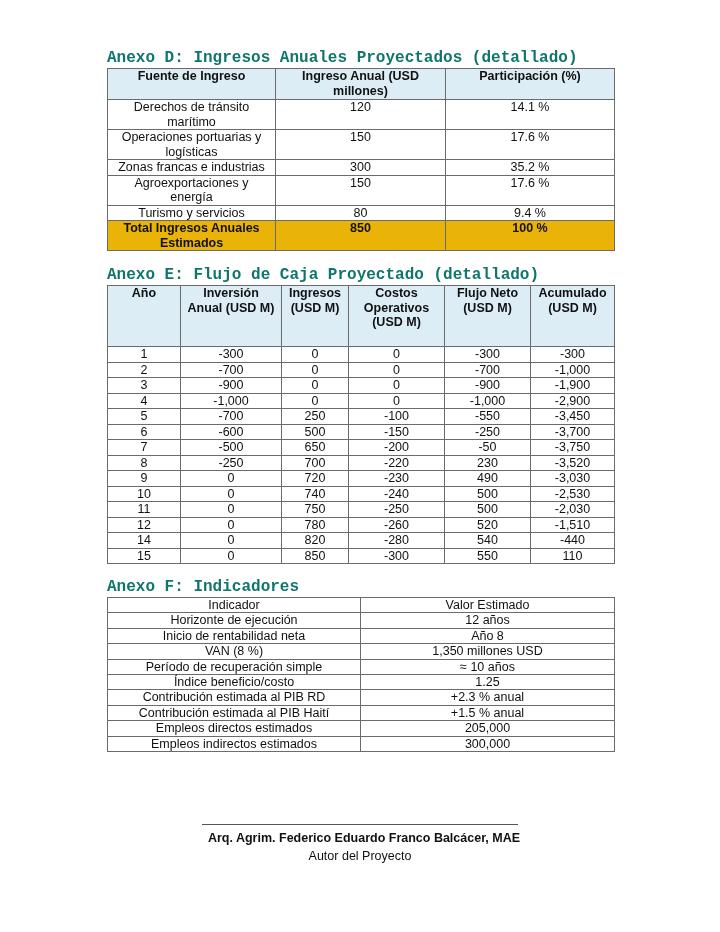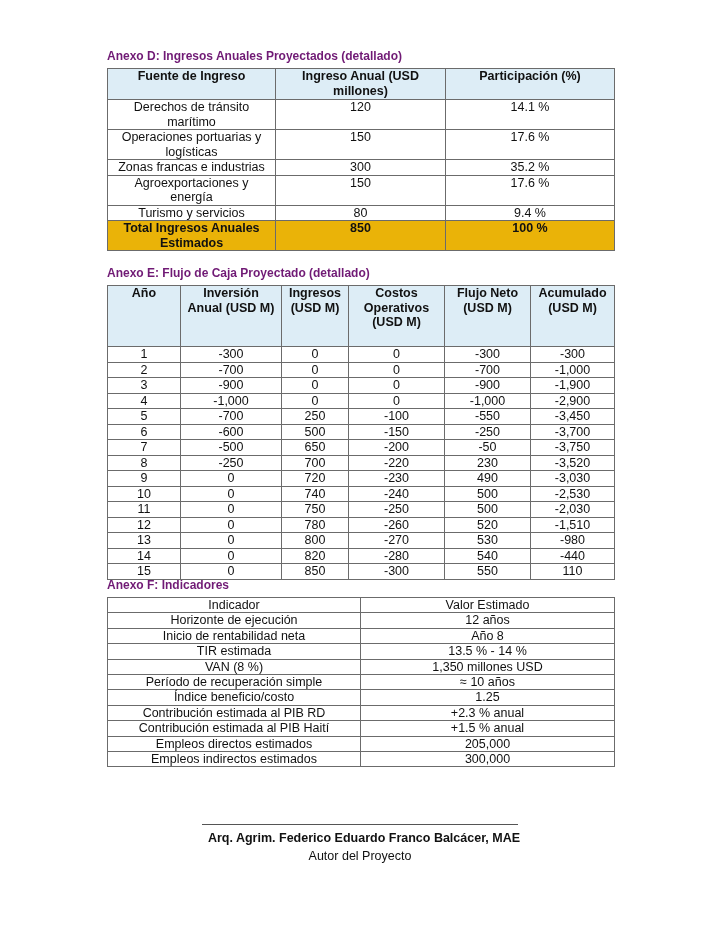--- a/index.html
+++ b/index.html
@@ -1,19 +1,19 @@
 <!DOCTYPE html>
 <html><head>
 <meta charset="utf-8">
 <style>
   html, body { margin: 0; padding: 0; background: #ffffff; }
   body { width: 720px; height: 932px; position: relative; overflow: hidden;
          font-family: "Liberation Sans", sans-serif; color: #111; }
-  .heading { position: absolute; left: 107px; font-family: Liberation Sans, sans-serif;
-             font-weight: bold; font-size: 12px; color: #701a75; letter-spacing: 0; }
+  .heading { position: absolute; left: 107px; font-family: Liberation Mono, monospace;
+             font-weight: bold; font-size: 16px; color: #0f766e; letter-spacing: 0; }
   table { position: absolute; left: 107px; border-collapse: collapse; font-size: 12.5px;
           table-layout: fixed; }
   td, th { border: 1px solid #6b6b6b; padding: 0 4px; line-height: 14.5px; vertical-align: top; }
   th { font-weight: bold; background: #ddedf6; }
   .c { text-align: center; }
   .l { text-align: center; }
   tr.total td { background: #eab308; font-weight: bold; }
   #tblD { top: 68px; width: 507px; }
   #tblE { top: 285px; width: 507px; }
   #tblF { top: 597px; width: 507px; }
@@ -184,28 +184,20 @@
       </tr>
       <tr>
         <td class="l">12</td>
         <td class="c">0</td>
         <td class="c">780</td>
         <td class="c">-260</td>
         <td class="c">520</td>
         <td class="c">-1,510</td>
       </tr>
       <tr>
-        <td class="l">13</td>
-        <td class="c">0</td>
-        <td class="c">800</td>
-        <td class="c">-270</td>
-        <td class="c">530</td>
-        <td class="c">-980</td>
-      </tr>
-      <tr>
         <td class="l">14</td>
         <td class="c">0</td>
         <td class="c">820</td>
         <td class="c">-280</td>
         <td class="c">540</td>
         <td class="c">-440</td>
       </tr>
       <tr>
         <td class="l">15</td>
         <td class="c">0</td>
@@ -230,24 +222,20 @@
     </tr>
   <tr>
         <td class="l">Horizonte de ejecución</td>
         <td class="l">12 años</td>
       </tr>
       <tr>
         <td class="l">Inicio de rentabilidad neta</td>
         <td class="l">Año 8</td>
       </tr>
       <tr>
-        <td class="l">TIR estimada</td>
-        <td class="l">13.5 % - 14 %</td>
-      </tr>
-      <tr>
         <td class="l">VAN (8 %)</td>
         <td class="l">1,350 millones USD</td>
       </tr>
       <tr>
         <td class="l">Período de recuperación simple</td>
         <td class="l">≈ 10 años</td>
       </tr>
       <tr>
         <td class="l">Índice beneficio/costo</td>
         <td class="l">1.25</td>

